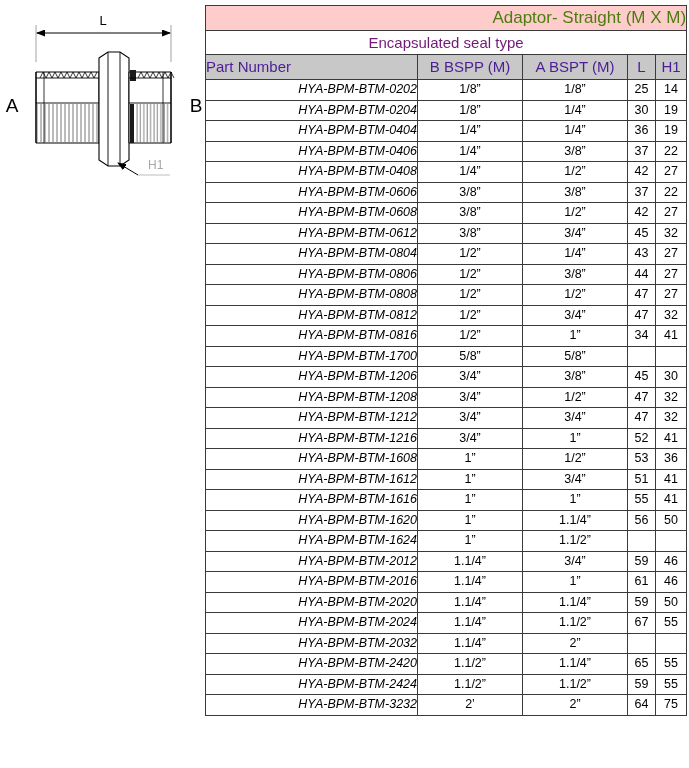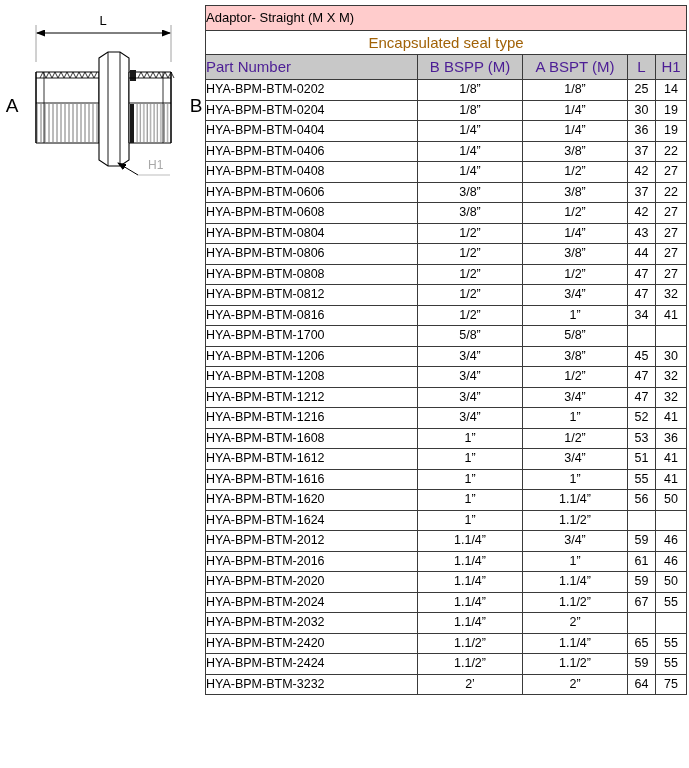--- a/index.html
+++ b/index.html
@@ -77,32 +77,32 @@
   
   col.c-part { width: 212px; }
   col.c-b    { width: 105px; }
   col.c-a    { width: 105px; }
   col.c-l    { width: 28px; }
   col.c-h1   { width: 31px; }
 
   
   tr.title-row td {
     background: #ffcccc;
-    color: #000000;
-    font-size: 13px;
+    color: #4d7c0f;
+    font-size: 17px;
     font-weight: bold;
-    text-align: left;
+    text-align: right;
     height: 24px;
     line-height: 24px;
     border: 1px solid #2b2b2b;
   }
   
   tr.subtitle-row td {
     background: #ffffff;
-    color: #a16207;
+    color: #701a75;
     font-size: 15px;
     font-weight: bold;
     text-align: center;
     height: 23px;
     line-height: 23px;
   }
   
   tr.head-row th {
     background: #c8c8c8;
     color: #4c1d95;
@@ -120,22 +120,23 @@
   
   tr.data-row td {
     font-size: 12.5px;
     height: 19.5px;
     line-height: 19.5px;
     text-align: center;
     white-space: nowrap;
     overflow: hidden;
   }
   tr.data-row td.part {
-    text-align: left;
+    text-align: right;
     padding-left: 3px;
+    font-style: italic;
   }
 </style>
 </head>
 <body>
 
 <div id="page">
 
   <div id="drawing-panel">
     <svg id="drawing-svg" width="205" height="200" viewBox="0 0 205 200">
       <defs>
@@ -276,20 +277,27 @@
             <td>22</td>
           </tr>
           <tr class="data-row">
             <td class="part">HYA-BPM-BTM-0608</td>
             <td>3/8”</td>
             <td>1/2”</td>
             <td>42</td>
             <td>27</td>
           </tr>
           <tr class="data-row">
+            <td class="part">HYA-BPM-BTM-0612</td>
+            <td>3/8”</td>
+            <td>3/4”</td>
+            <td>45</td>
+            <td>32</td>
+          </tr>
+          <tr class="data-row">
             <td class="part">HYA-BPM-BTM-0804</td>
             <td>1/2”</td>
             <td>1/4”</td>
             <td>43</td>
             <td>27</td>
           </tr>
           <tr class="data-row">
             <td class="part">HYA-BPM-BTM-0806</td>
             <td>1/2”</td>
             <td>3/8”</td>

